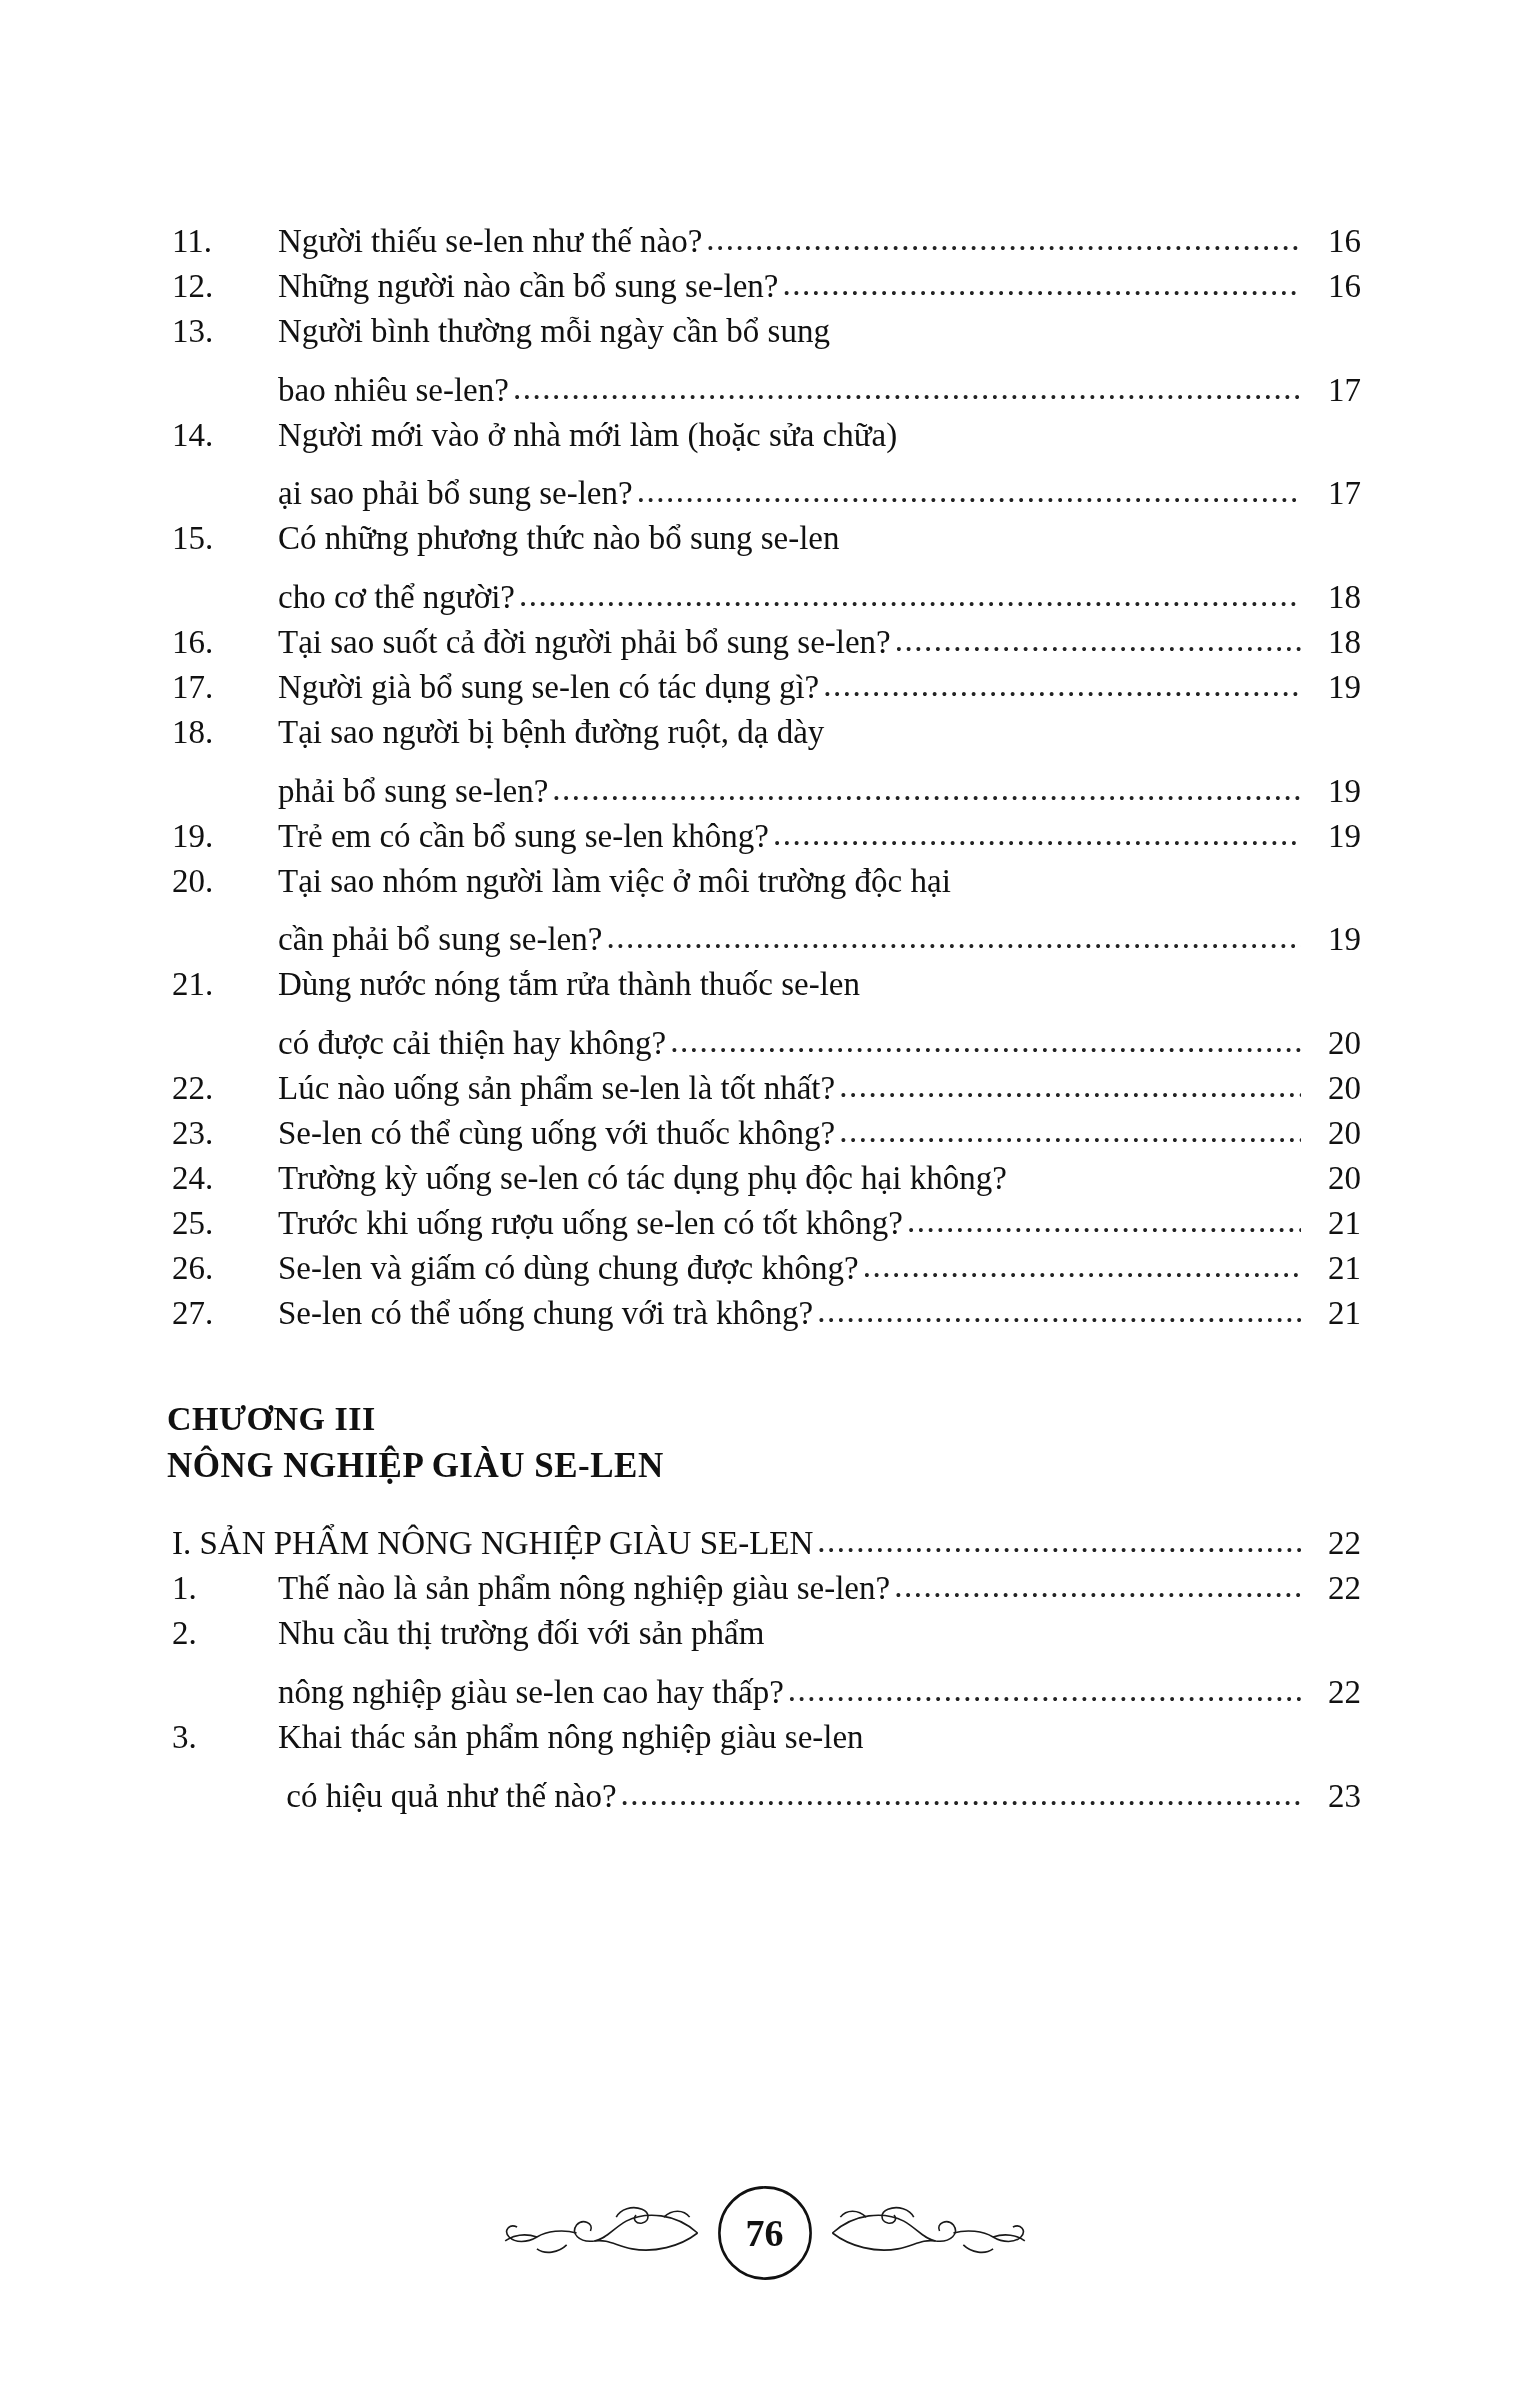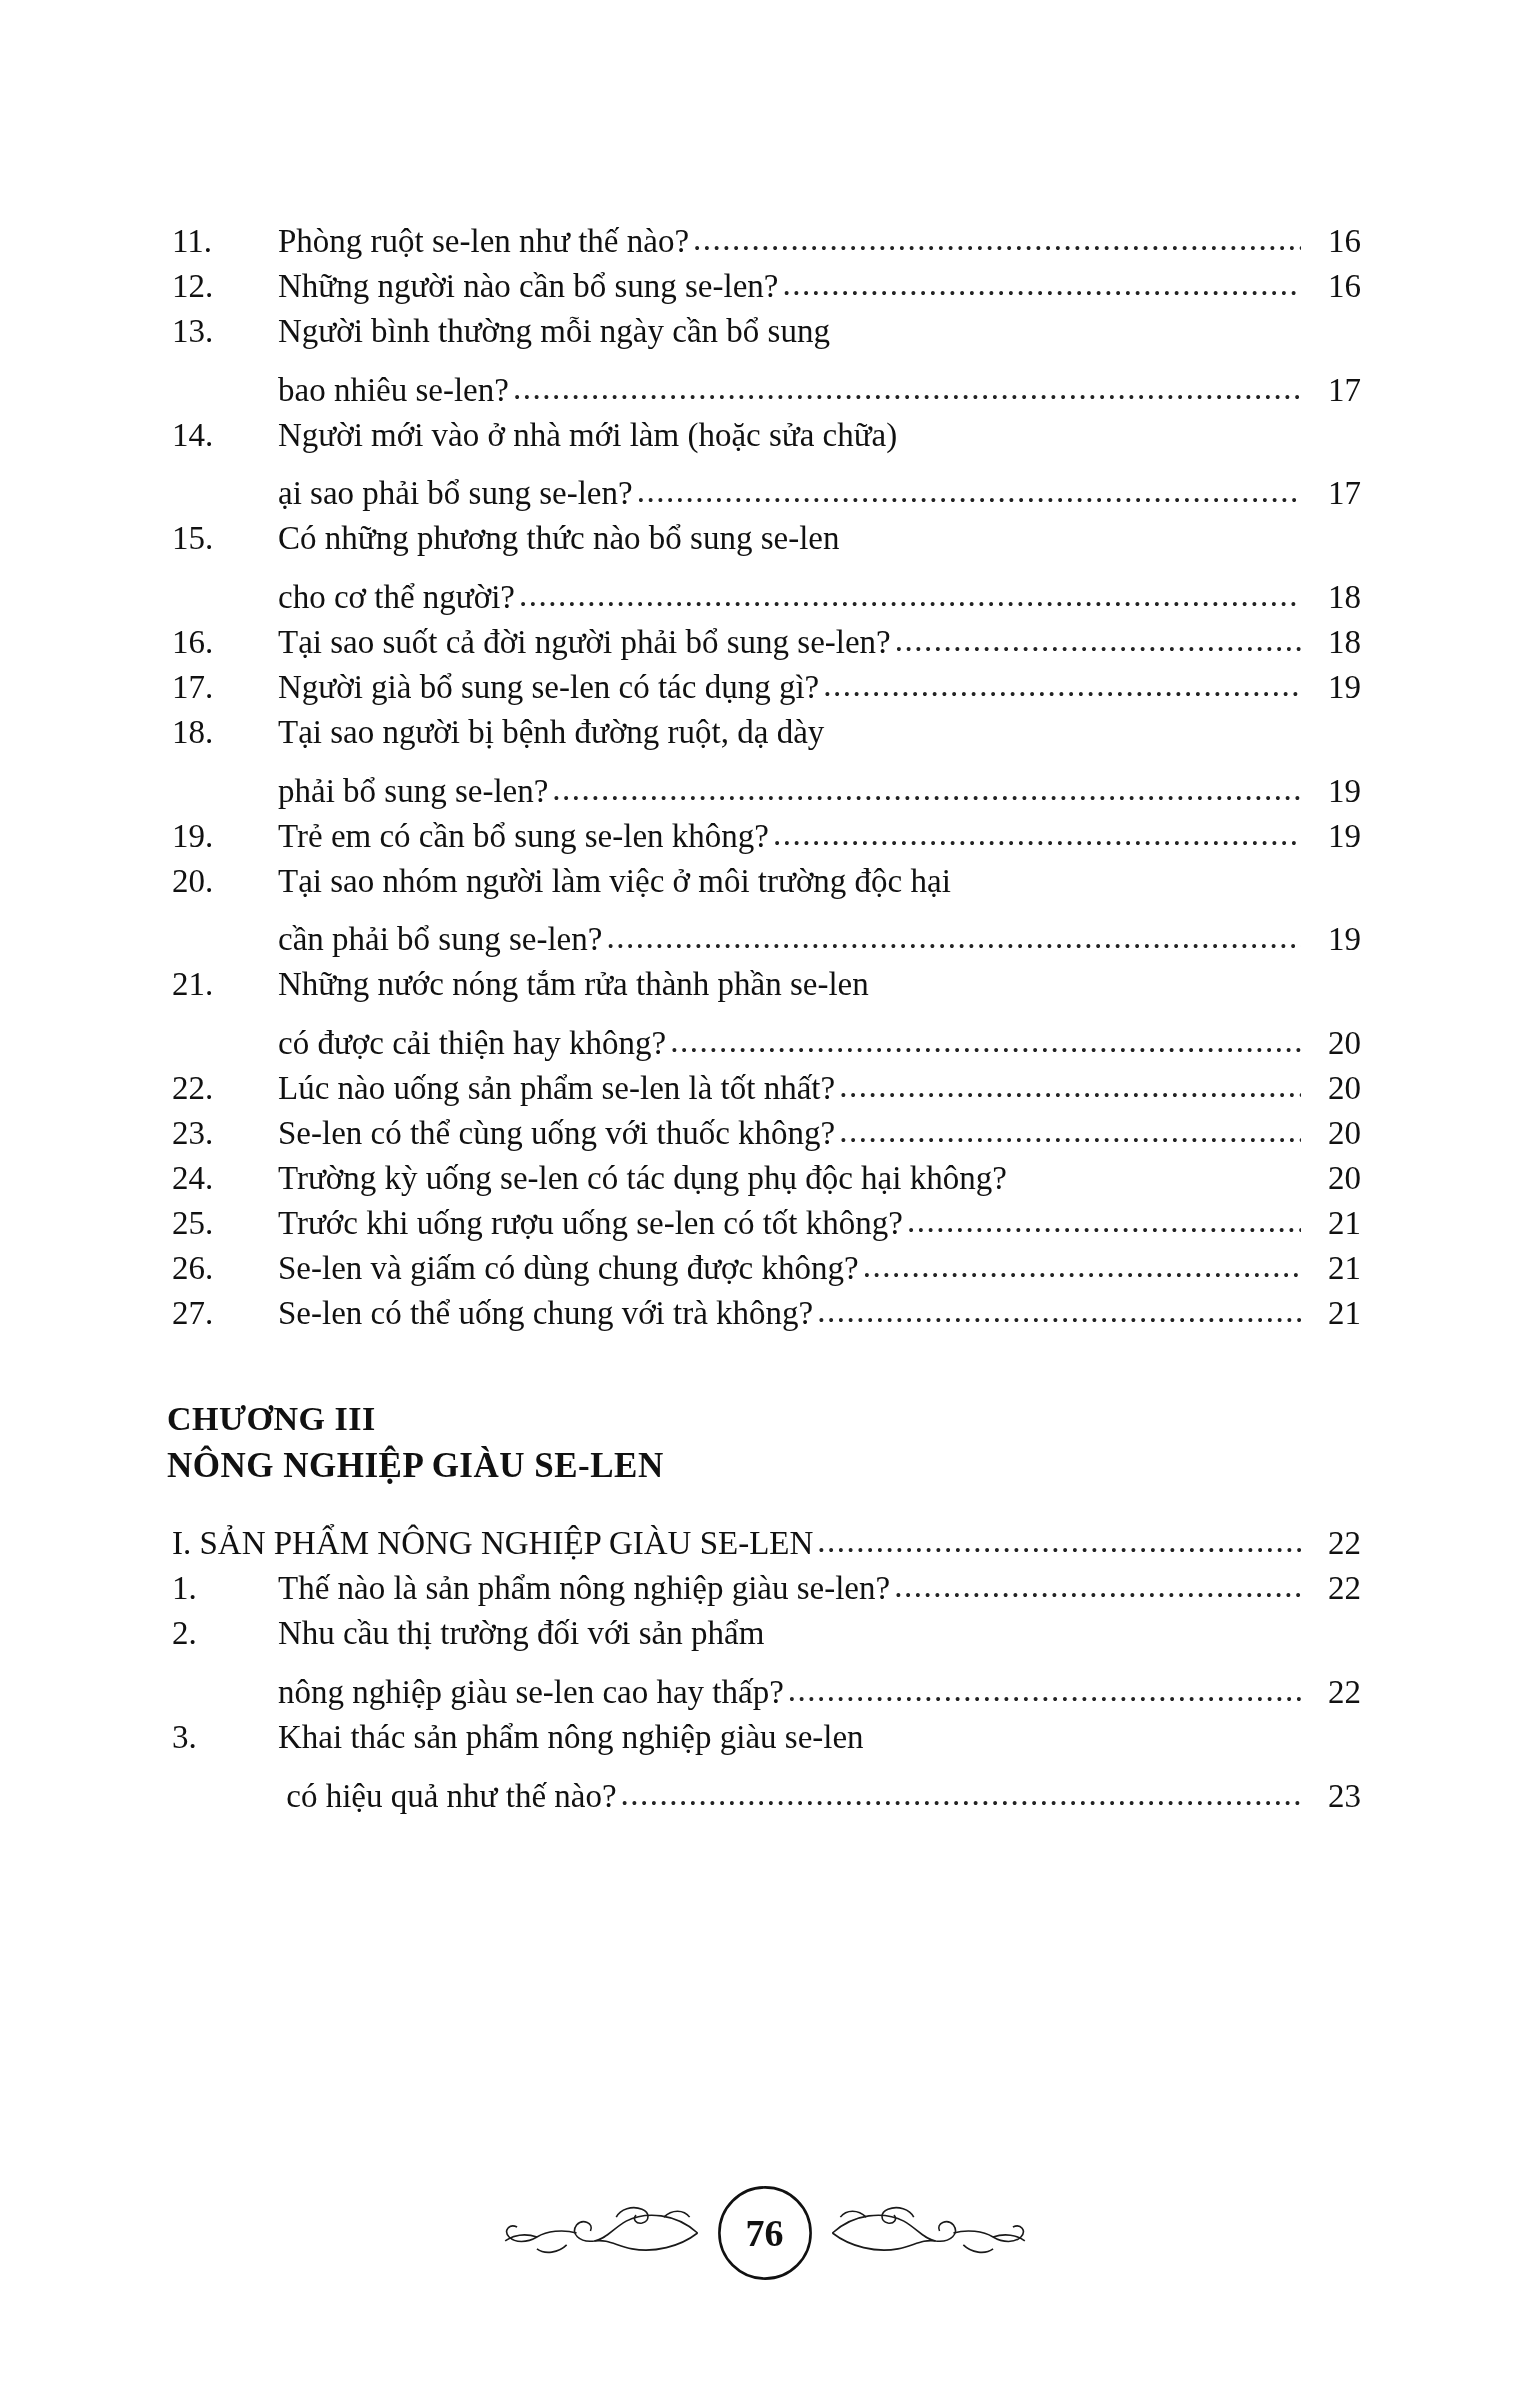--- a/index.html
+++ b/index.html
@@ -133,21 +133,21 @@
 </head>
 <body>
 
 <div class="page">
 
   <div class="toc">
 
     <div class="entry">
       <div class="row">
         <span class="num">11.</span>
-        <span class="txt">Phòng ruột se-len như thế nào?</span>
+        <span class="txt">Người thiếu se-len như thế nào?</span>
         <span class="dots">....................................................................................................</span>
         <span class="pg">16</span>
       </div>
     </div>
 
     <div class="entry">
       <div class="row">
         <span class="num">12.</span>
         <span class="txt">Những người nào cần bổ sung se-len?</span>
         <span class="dots">....................................................................................................</span>
@@ -253,21 +253,21 @@
         <span class="indent"></span>
         <span class="txt">cần phải bổ sung se-len?</span>
         <span class="dots">....................................................................................................</span>
         <span class="pg">19</span>
       </div>
     </div>
 
     <div class="entry">
       <div class="row nodots">
         <span class="num">21.</span>
-        <span class="txt">Những nước nóng tắm rửa thành phần se-len</span>
+        <span class="txt">Dùng nước nóng tắm rửa thành thuốc se-len</span>
         <span class="dots">..............</span>
         <span class="pg"></span>
       </div>
       <div class="cont">
         <span class="indent"></span>
         <span class="txt">có được cải thiện hay không?</span>
         <span class="dots">....................................................................................................</span>
         <span class="pg">20</span>
       </div>
     </div>

